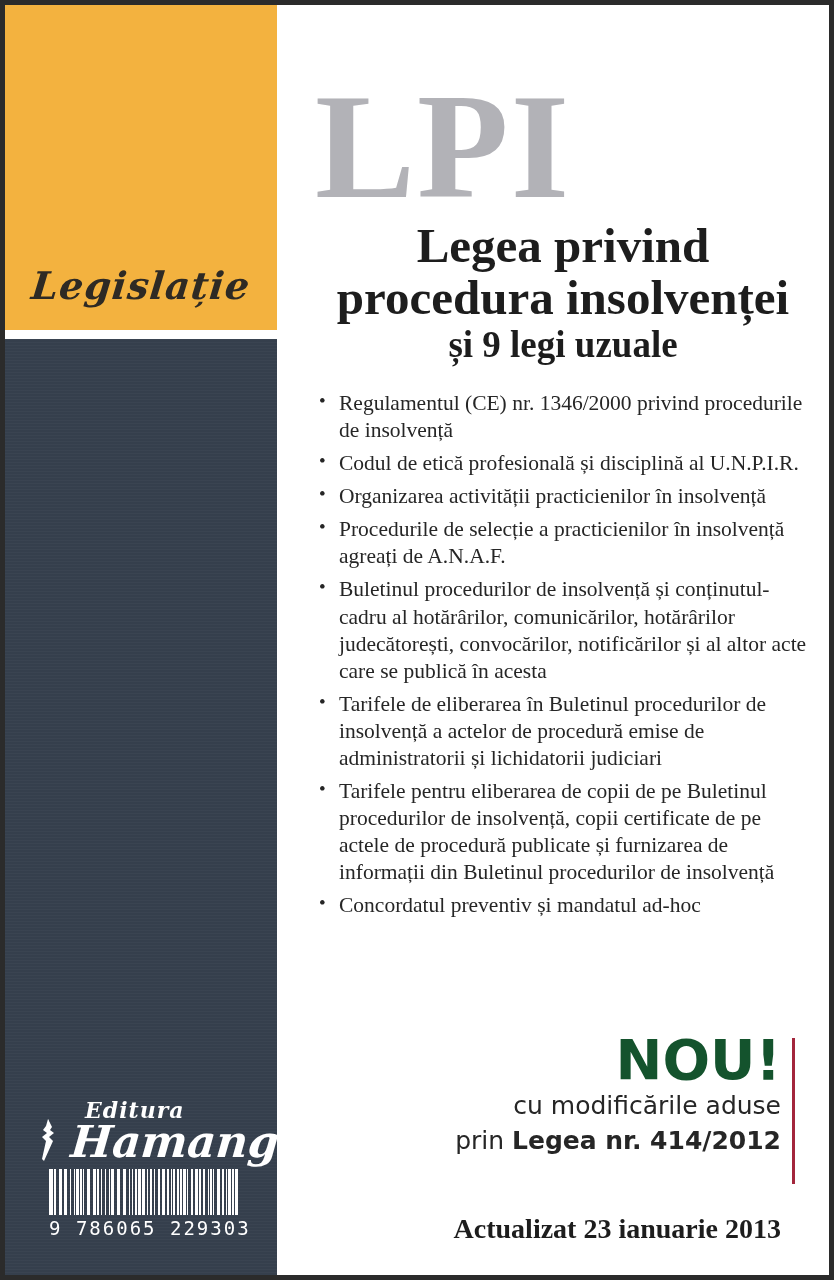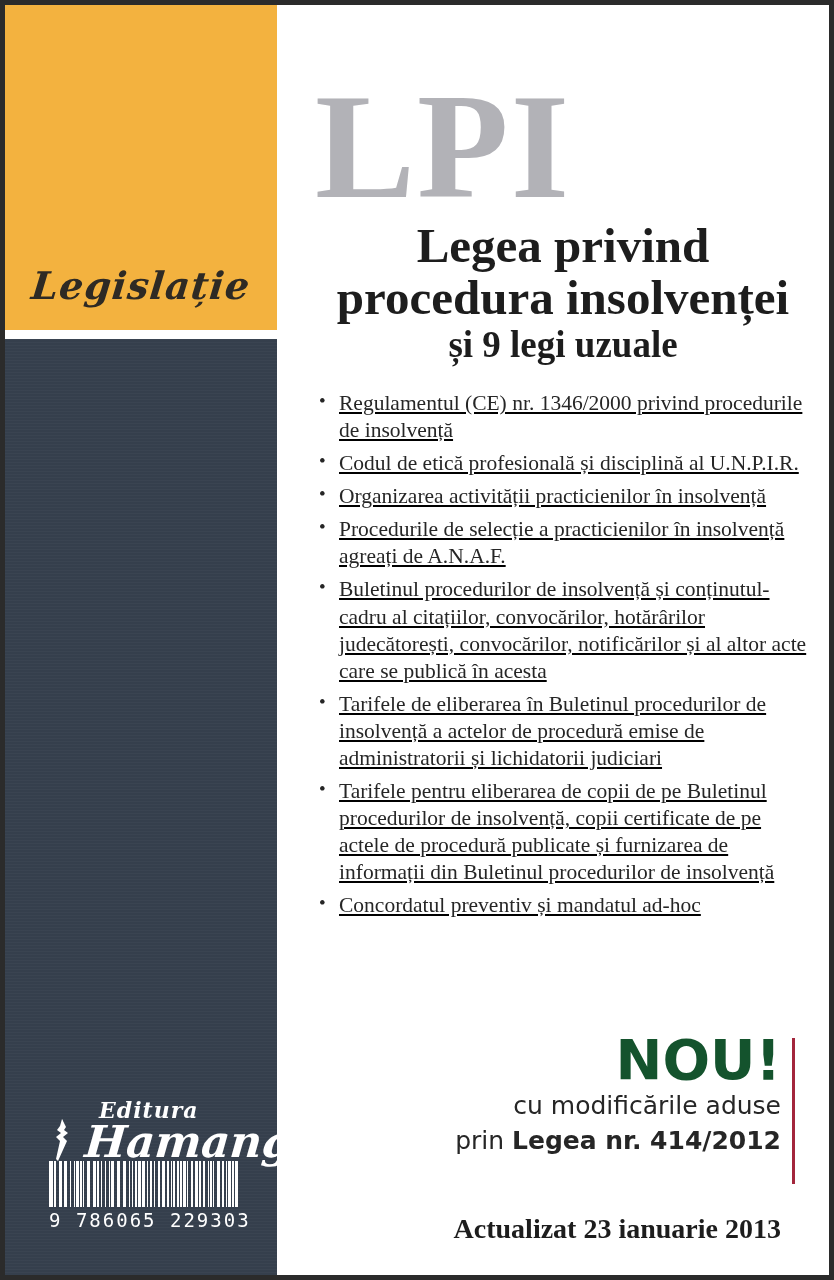--- a/index.html
+++ b/index.html
@@ -66,21 +66,21 @@
       rgba(255,255,255,0.018) 0px,
       rgba(255,255,255,0.018) 1px,
       rgba(0,0,0,0.018) 1px,
       rgba(0,0,0,0.018) 3px
     );
   }
 
   
   .publisher {
     position: absolute;
-    left: 48px;
+    left: 34px;
     bottom: 112px;
     width: 210px;
     color: #ffffff;
   }
   .pub-editura {
     font-family: "DejaVu Serif", serif;
     font-style: italic;
     font-weight: bold;
     font-size: 22px;
     letter-spacing: 1px;
@@ -105,21 +105,21 @@
     font-size: 44px;
     letter-spacing: 0px;
     line-height: 0.95;
     transform: skewX(-5deg);
   }
 
   
   .barcode-wrap {
     position: absolute;
     left: 44px;
-    bottom: 44px;
+    bottom: 36px;
     width: 192px;
   }
   .barcode-bars {
     display: flex;
     align-items: flex-end;
     height: 46px;
     gap: 0;
   }
   .barcode-bars i {
     display: block;
@@ -175,21 +175,20 @@
     line-height: 1.1;
     color: #1d1d1d;
     margin-left: 12px;
     text-align: center;
   }
 
   ul.bullets {
     list-style: none;
     margin: 24px 4px 0 0;
     padding: 0 0 0 14px;
-    text-decoration: underline;
   }
   ul.bullets > li {
     position: relative;
     padding-left: 22px;
     margin-bottom: 6px;
     font-family: "Liberation Serif", serif;
     font-size: 21.5px;
     line-height: 1.26;
     color: #262626;
   }
@@ -340,21 +339,21 @@
       <div>procedura insolvenței</div>
     </div>
 
     <div class="title-sub">și 9 legi uzuale</div>
 
     <ul class="bullets" id="contents-list">
         <li>Regulamentul (CE) nr. 1346/2000 privind procedurile de insolvență</li>
         <li>Codul de etică profesională și disciplină al U.N.P.I.R.</li>
         <li>Organizarea activității practicienilor în insolvență</li>
         <li>Procedurile de selecție a practicienilor în insolvență agreați de A.N.A.F.</li>
-        <li>Buletinul procedurilor de insolvență și conținutul-cadru al citațiilor, convocărilor, hotărârilor judecătorești, convocărilor, notificărilor și al altor acte care se publică în acesta</li>
+        <li>Buletinul procedurilor de insolvență și conținutul-cadru al hotărârilor, comunicărilor, hotărârilor judecătorești, convocărilor, notificărilor și al altor acte care se publică în acesta</li>
         <li>Tarifele de eliberarea în Buletinul procedurilor de insolvență a actelor de procedură emise de administratorii și lichidatorii judiciari</li>
         <li>Tarifele pentru eliberarea de copii de pe Buletinul procedurilor de insolvență, copii certificate de pe actele de procedură publicate și furnizarea de informații din Buletinul procedurilor de insolvență</li>
         <li>Concordatul preventiv și mandatul ad-hoc</li>
       </ul>
 
   </div>
 
   <div class="nou-block">
     <div class="nou-rule"></div>
     <div class="nou-word">NOU!</div>

